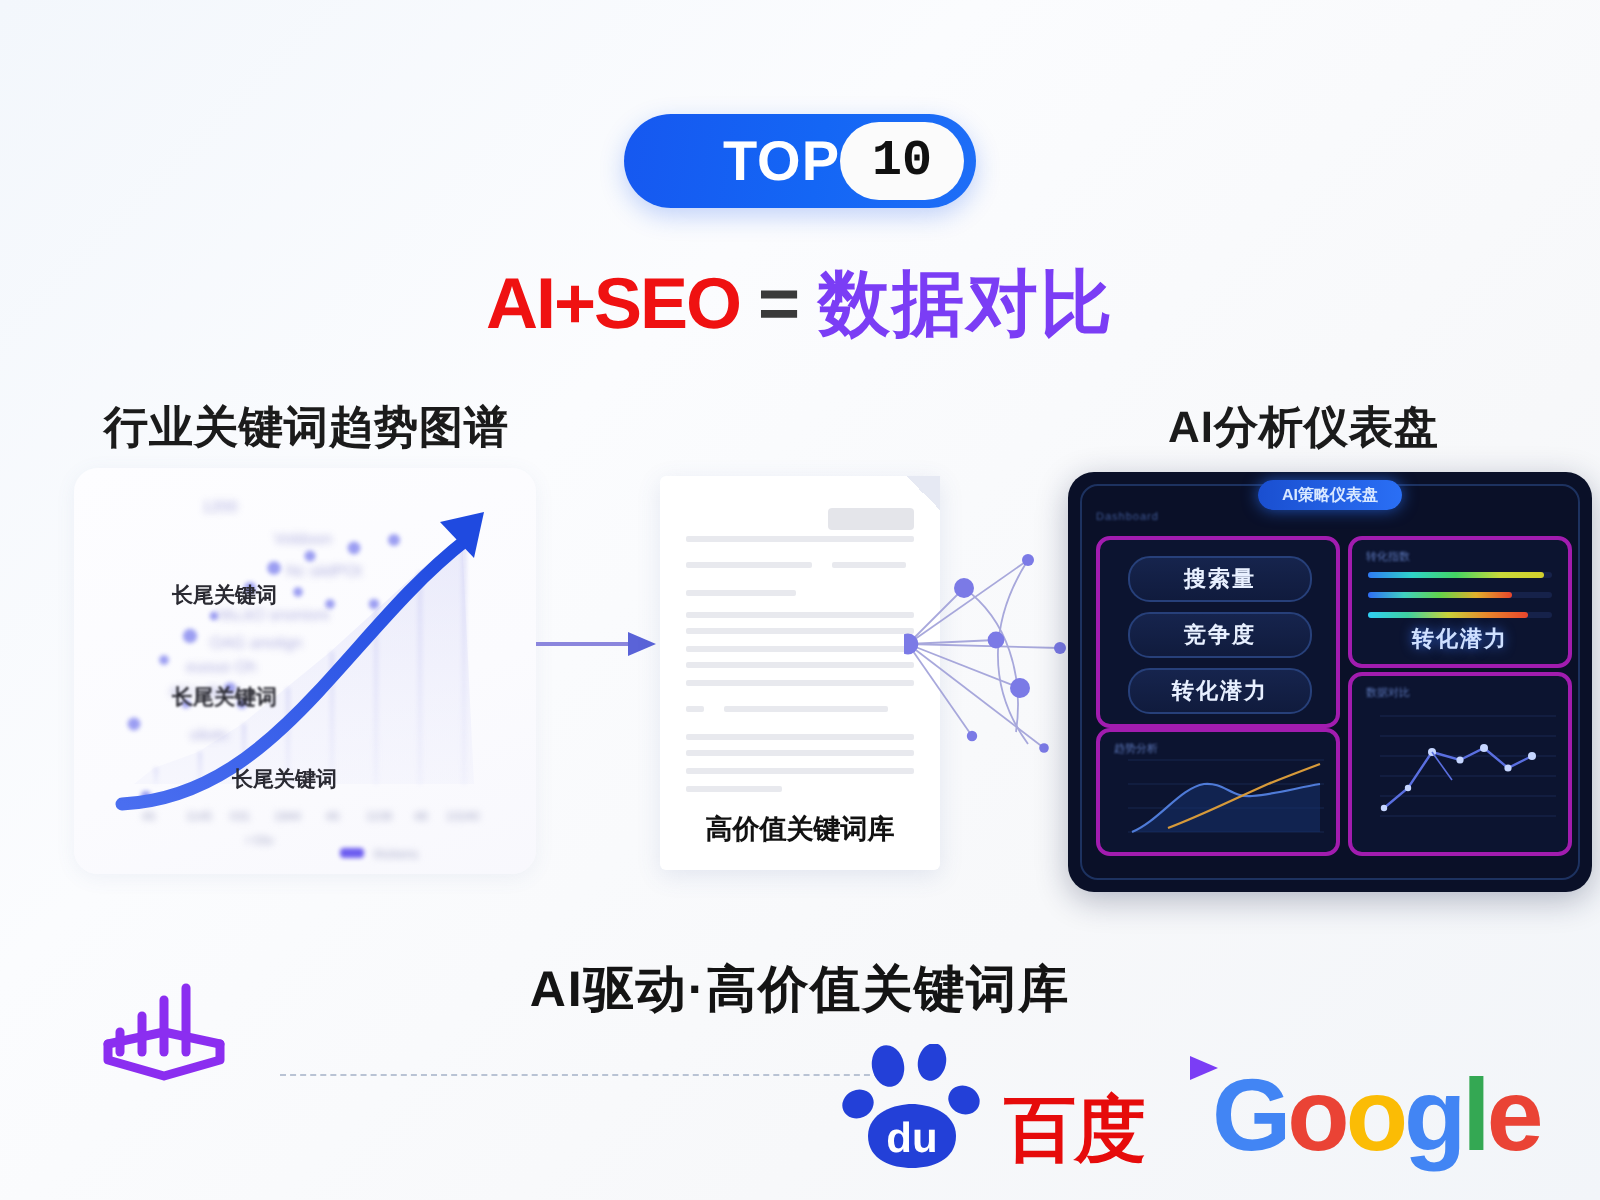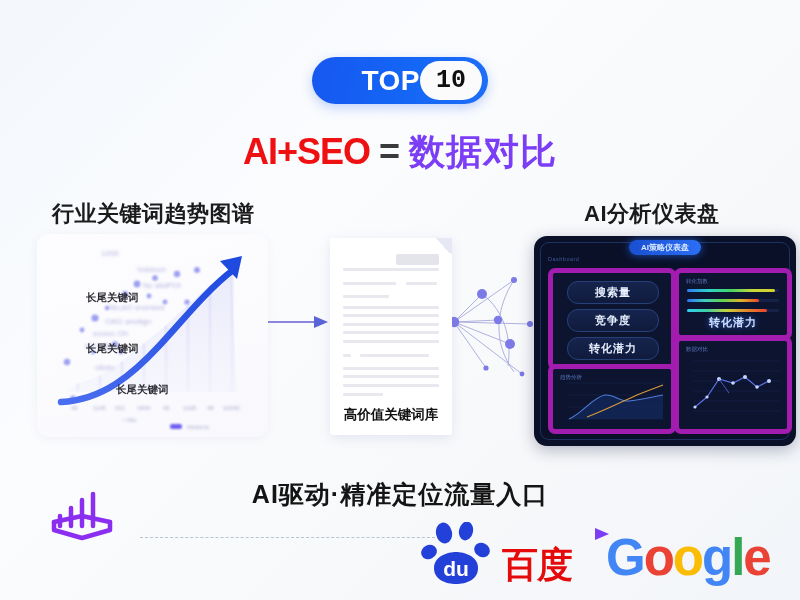--- a/index.html
+++ b/index.html
@@ -56,21 +56,21 @@
   .kw-lab{
     position:absolute;font-size:10.5px;color:#2b2b33;font-weight:bold;
     white-space:nowrap;
   }
   #kw1{left:49px;top:57px;}
   #kw2{left:49px;top:108px;filter:blur(.5px);}
   #kw3{left:79px;top:149px;}
 
   
   .card-doc{
-    position:absolute;left:330px;top:238px;width:122px;height:197px;
+    position:absolute;left:330px;top:238px;width:140px;height:197px;
     background:#ffffff;border-radius:3px;
     box-shadow:0 3px 12px rgba(80,100,160,.13);
   }
   .doc-fold{
     position:absolute;right:0;top:0;width:17px;height:17px;
     background:linear-gradient(225deg,#e6e9f3 0%,#e6e9f3 50%,transparent 50%);
   }
   .doc-lines{position:absolute;left:13px;top:30px;right:13px;}
   .dl{background:#e8e9ee;border-radius:1px;margin-bottom:5.5px;height:3px;}
   .doc-hl{
@@ -99,21 +99,21 @@
     background:linear-gradient(90deg,#1a4fd0,#2a6ff5);
     border-radius:9px;padding:2px 12px;color:#d8e8ff;font-size:8px;
     font-weight:bold;white-space:nowrap;filter:blur(.35px);
     box-shadow:0 0 8px rgba(42,111,245,.7);
   }
   .dash-mini{
     position:absolute;left:14px;top:20px;color:#3f5894;font-size:5.5px;
     filter:blur(.6px);letter-spacing:.5px;
   }
   .panel{
-    position:absolute;background:#0c1430;border:5px solid #a21caf;border-radius:7px;
+    position:absolute;background:#0c1430;border:2px solid #a21caf;border-radius:7px;
   }
   #p-left{left:14px;top:32px;width:118px;height:92px;}
   #p-lchart{left:14px;top:128px;width:118px;height:60px;}
   #p-gauge{left:140px;top:32px;width:108px;height:62px;}
   #p-rchart{left:140px;top:100px;width:108px;height:88px;}
   .pill{
     position:absolute;left:14px;width:90px;height:21px;border-radius:11px;
     background:linear-gradient(180deg,#16244d 0%,#101b3d 100%);
     border:1px solid #27407a;
     display:flex;align-items:center;justify-content:center;
@@ -354,21 +354,21 @@
             <circle cx="54" cy="42" r="1.8"></circle>
           <circle cx="66" cy="36" r="2"></circle>
             <circle cx="78" cy="46" r="1.8"></circle>
           <circle cx="90" cy="40" r="2"></circle>
         </g>
         <line x1="40" y1="38" x2="50" y2="52" stroke="#5a6fe0" stroke-width=".8"></line>
       </svg>
     </div>
   </div>
 
-  <div class="bot-title">AI驱动·精准定位流量入口</div>
+  <div class="bot-title">AI驱动·高价值关键词库</div>
 
   <svg class="bot-icon" viewBox="0 0 72 58">
     <g fill="none" stroke="#8b2ef0" stroke-width="4.5" stroke-linejoin="round" stroke-linecap="round">
       <path d="M14,30 L14,40"></path>
         <path d="M25,22 L25,40"></path>
       <path d="M36,14 L36,40"></path>
         <path d="M47,8 L47,40"></path>
       <path d="M8,36 L8,44 L36,52 L64,44 L64,36"></path>
       <path d="M8,36 L36,30 L64,36"></path>
     </g>

